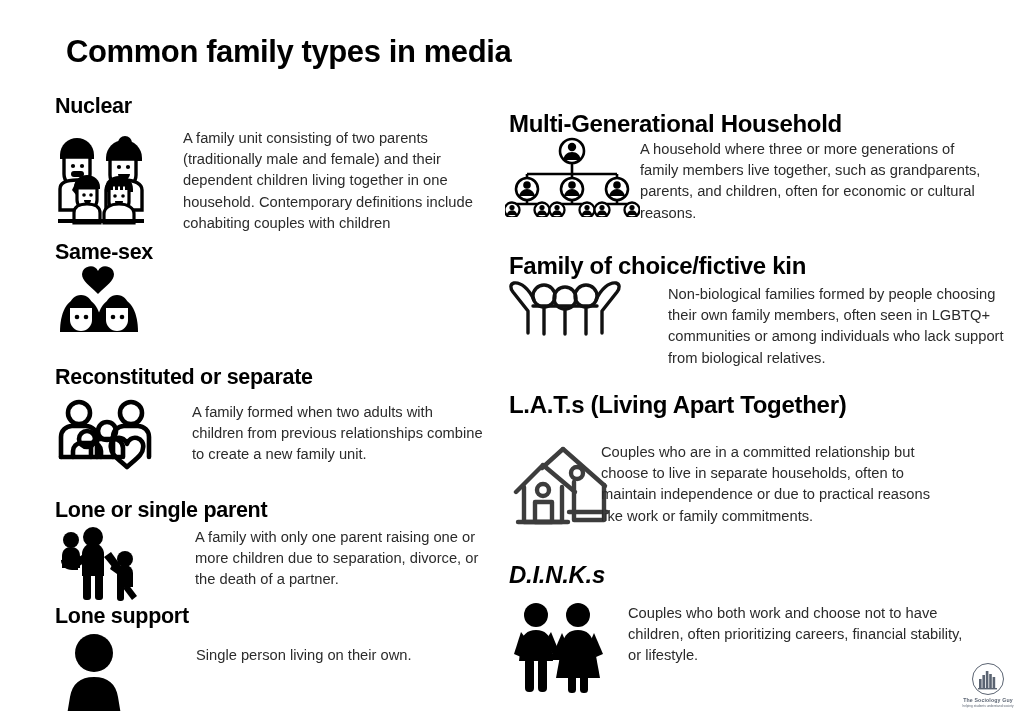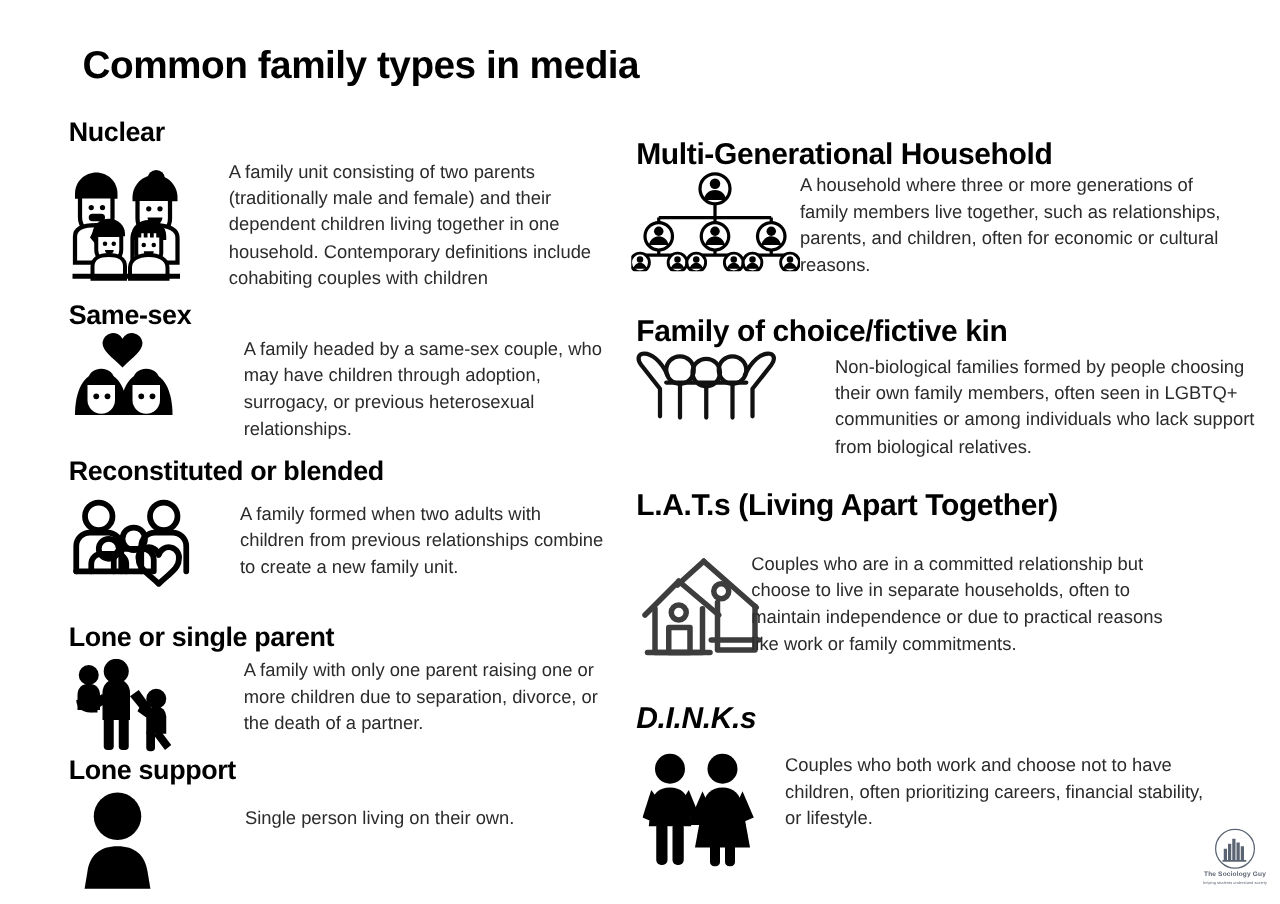--- a/index.html
+++ b/index.html
@@ -145,23 +145,22 @@
           <circle cx="34" cy="51" r="2.3"></circle>
 
         <path d="M44 66c0-18 6-34 21-34s21 16 21 34z"></path>
         <path d="M54 42h22v12a11 11 0 0 1-22 0z" fill="#fff"></path>
         <path d="M54 40c0-7 5-11 11-11s11 4 11 11z" fill="#000"></path>
         <circle cx="61" cy="51" r="2.3"></circle>
           <circle cx="70" cy="51" r="2.3"></circle>
       </g>
     </svg>
   </div>
-  <div class="abs body-text" style="left:195px; top:270px; width:292px;">A family headed by a same-sex couple, who may have children through adoption, surrogacy, or previous heterosexual relationships.</div>
-
-  <div class="abs heading h-left" style="left:55px; top:365px;">Reconstituted or blended</div>
+
+  <div class="abs heading h-left" style="left:55px; top:365px;">Reconstituted or separate</div>
   <div class="abs icon-box" style="left:57px; top:397px;">
     <svg width="100" height="73" viewBox="0 0 100 73">
       <g fill="none" stroke="#000" stroke-width="4.6" stroke-linejoin="round" stroke-linecap="round">
         <circle cx="22" cy="16" r="11"></circle>
         <path d="M4 60V40a11 11 0 0 1 11-11h14a11 11 0 0 1 11 11v20"></path>
         <circle cx="74" cy="16" r="11"></circle>
         <path d="M56 60V40a11 11 0 0 1 11-11h14a11 11 0 0 1 11 11v20"></path>
         <circle cx="50" cy="34" r="9"></circle>
         <path d="M34 60V51a9 9 0 0 1 9-9h14a9 9 0 0 1 9 9v9"></path>
         <circle cx="30" cy="42" r="8"></circle>
@@ -251,21 +250,21 @@
           <path d="M82 73.2c2.7 0 4.6 2 5.4 4.8H76.6c.8-2.8 2.7-4.8 5.4-4.8z"></path>
         <circle cx="97" cy="73" r="7.5" fill="#fff" stroke="#000" stroke-width="2.3"></circle>
         <circle cx="97" cy="70.5" r="2.6"></circle>
           <path d="M97 73.2c2.7 0 4.6 2 5.4 4.8H91.6c.8-2.8 2.7-4.8 5.4-4.8z"></path>
         <circle cx="127" cy="73" r="7.5" fill="#fff" stroke="#000" stroke-width="2.3"></circle>
         <circle cx="127" cy="70.5" r="2.6"></circle>
           <path d="M127 73.2c2.7 0 4.6 2 5.4 4.8h-10.8c.8-2.8 2.7-4.8 5.4-4.8z"></path>
       </g>
     </svg>
   </div>
-  <div class="abs body-text" style="left:640px; top:139px; width:356px;">A household where three or more generations of family members live together, such as relationships, parents, and children, often for economic or cultural reasons.</div>
+  <div class="abs body-text" style="left:640px; top:139px; width:356px;">A household where three or more generations of family members live together, such as grandparents, parents, and children, often for economic or cultural reasons.</div>
 
   <div class="abs heading h-right" style="left:509px; top:252px;">Family of choice/fictive kin</div>
   <div class="abs icon-box" style="left:507px; top:280px;">
     <svg width="116" height="56" viewBox="0 0 116 56">
       <g fill="none" stroke="#111" stroke-width="3.4" stroke-linecap="round" stroke-linejoin="round">
         <circle cx="37" cy="16" r="11"></circle>
         <circle cx="58" cy="18" r="11"></circle>
         <circle cx="79" cy="16" r="11"></circle>
         <path d="M37 27v27M58 29v25M79 27v27"></path>
         <path d="M27 20C22 9 14 2 7 3c-4 1-4 5-1 9l15 19v22"></path>

